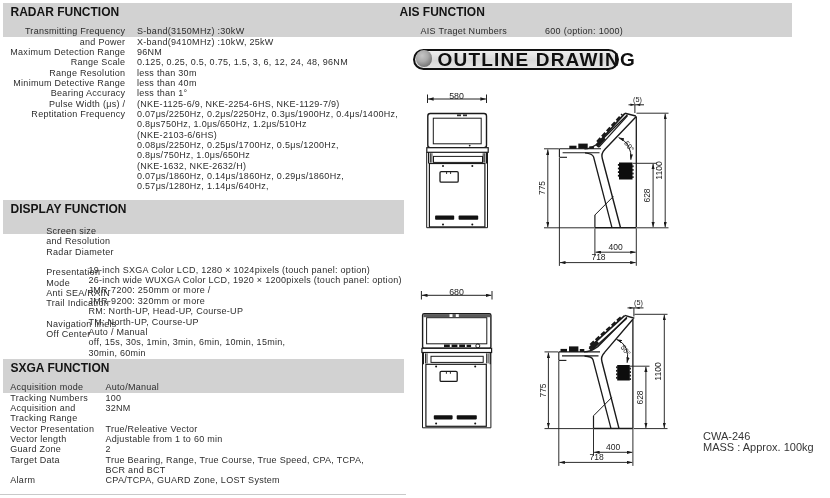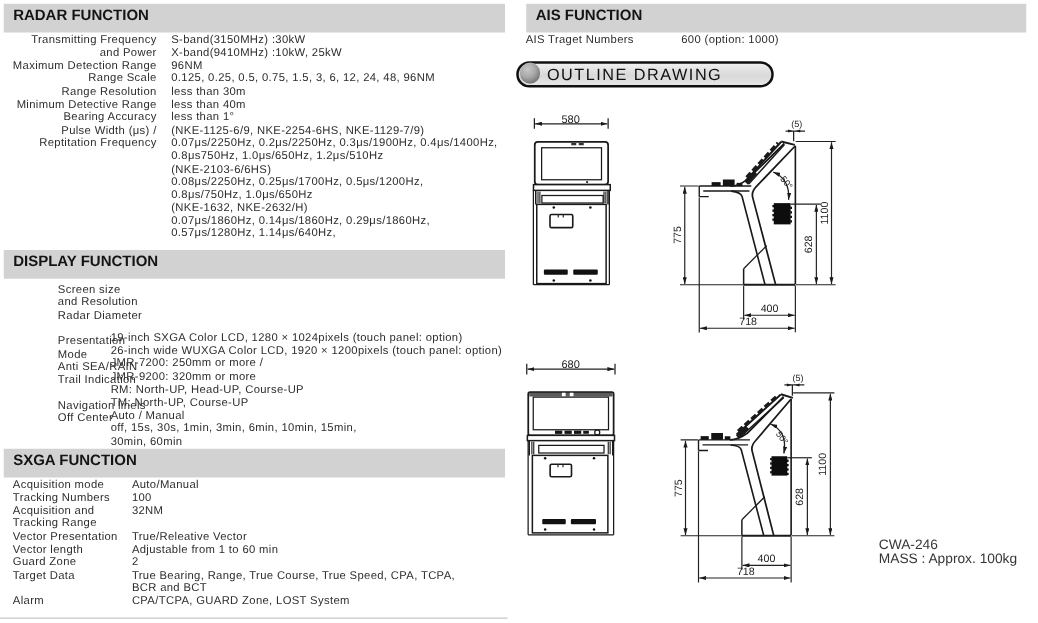--- a/index.html
+++ b/index.html
@@ -1,18 +1,18 @@
 <!DOCTYPE html>
 <html><head>
 <meta charset="utf-8">
 <style>
 html,body{margin:0;padding:0;}
 .page{position:relative;width:830px;height:498px;background:#ffffff;overflow:hidden;
   font-family:"Liberation Sans",sans-serif;}
-.hdr{position:absolute;height:23px;background:#d2d2d2;color:#141414;font-weight:bold;
+.hdr{position:absolute;height:34px;background:#d2d2d2;color:#141414;font-weight:bold;
   font-size:12px;line-height:18px;padding-left:7.5px;box-sizing:border-box;}
 .lbl,.val{position:absolute;font-size:9px;letter-spacing:0.28px;line-height:10.35px;color:#2d2d2d;white-space:pre;}
 .big{position:absolute;font-size:11px;line-height:11.6px;color:#363636;white-space:pre;}
 </style>
 </head>
 <body>
 <div class="page">
 
 <div class="hdr" style="left:3px;top:3px;width:401px;">RADAR FUNCTION</div>
 
@@ -88,33 +88,33 @@
 &nbsp;
 True/Releative Vector
 Adjustable from 1 to 60 min
 2
 True Bearing, Range, True Course, True Speed, CPA, TCPA,
 BCR and BCT
 CPA/TCPA, GUARD Zone, LOST System</div>
 
 <div style="position:absolute;left:0px;top:493.5px;width:406px;height:1px;background:#c9c9c9;"></div>
 
-<div class="hdr" style="left:421px;top:3px;width:400px;">AIS FUNCTION</div>
+<div class="hdr" style="left:392px;top:3px;width:400px;">AIS FUNCTION</div>
 
 <div class="lbl" style="left:420.5px;top:26.2px;">AIS Traget Numbers</div>
 
 <div class="val" style="left:545px;top:26.2px;">600 (option: 1000)</div>
 
 <div style="position:absolute;left:413px;top:48.5px;width:206px;height:21.5px;border:2px solid #101010;
  border-radius:12px;box-sizing:border-box;background:linear-gradient(#efefef,#d8d8d8 55%,#e6e6e6);"></div>
 
 <div style="position:absolute;left:415.6px;top:50px;width:16.8px;height:16.8px;border-radius:50%;
  background:radial-gradient(circle at 38% 33%,#c6c6c6 0%,#a9a9a9 40%,#7e7e7e 70%,#4a4a4a 100%);"></div>
 
-<div style="position:absolute;left:437.5px;top:52.3px;font-size:13px;font-weight:normal;color:#101010;
+<div style="position:absolute;left:437.5px;top:52.3px;font-size:19px;font-weight:bold;color:#101010;
  letter-spacing:1.2px;line-height:15.5px;">OUTLINE DRAWING</div>
 
 
 <div class="big" style="left:703px;top:430.5px;">CWA-246
 MASS : Approx. 100kg</div>
 
 <svg id="draw" width="420" height="413" viewBox="410 85 420 413" style="position:absolute;left:410px;top:85px;">
 <defs>
 <marker id="ar" viewBox="0 0 10 6" refX="10" refY="3" markerWidth="5.5" markerHeight="3.3" markerUnits="userSpaceOnUse" orient="auto-start-reverse">
 <path d="M0,0 L10,3 L0,6 Z" fill="#1a1a1a"></path>

